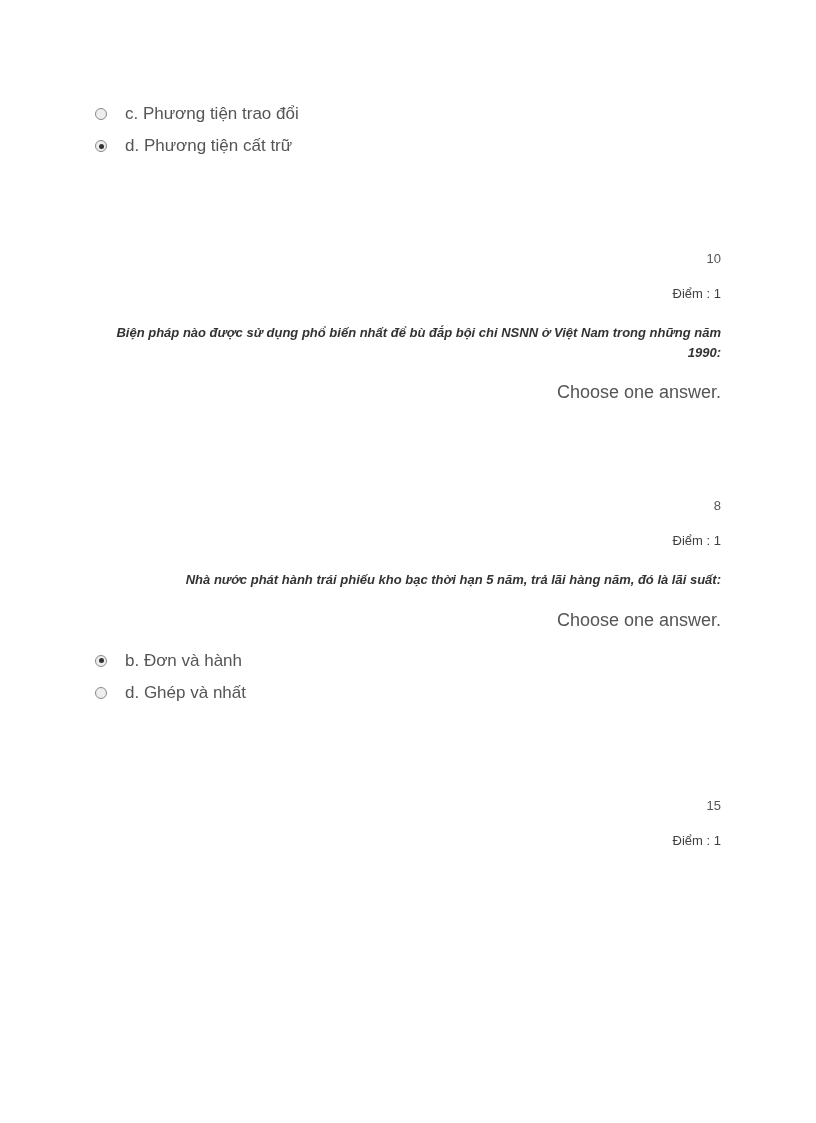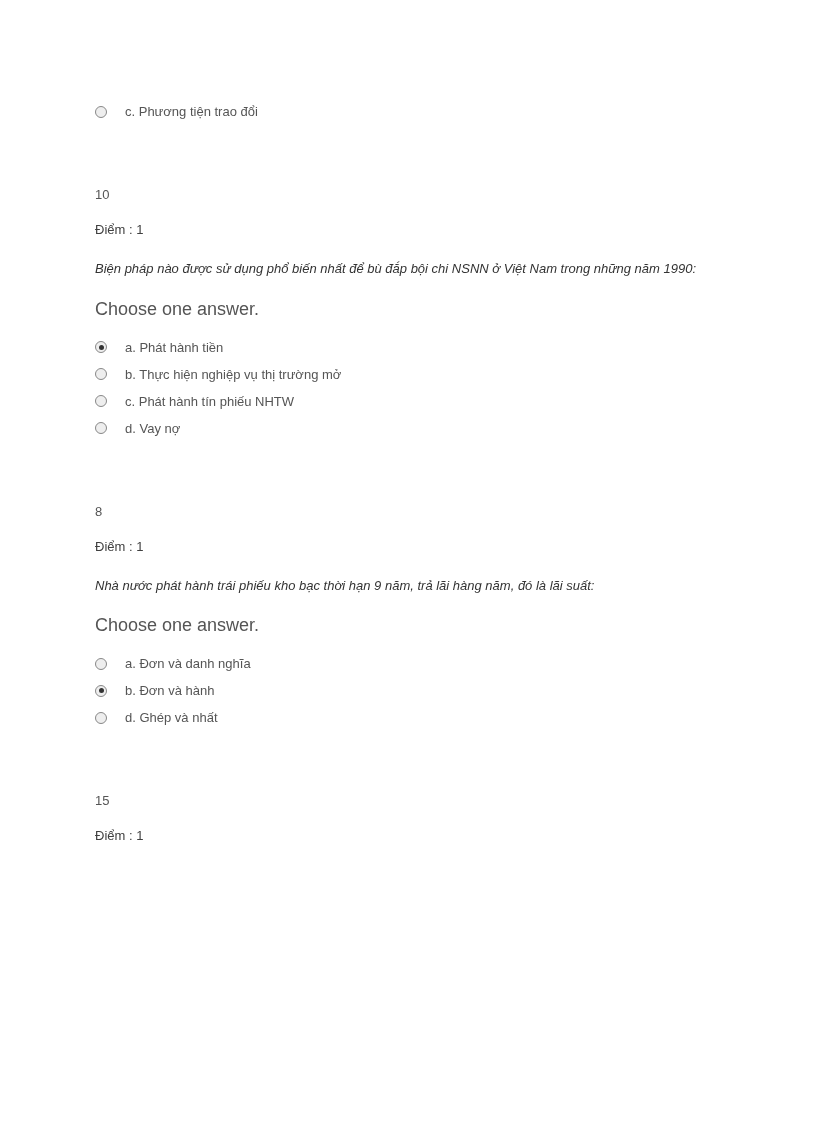--- a/index.html
+++ b/index.html
@@ -35,37 +35,38 @@
     .radio.selected::after {
       content: "";
       width: 5px;
       height: 5px;
       background: #333;
       border-radius: 50%;
       display: block;
     }
     .option-text {
       color: #555;
-      font-size: 13px;
+      font-size: 17px;
     }
     .question-block {
-      margin-top: 68px;
+      margin-top: 95px;
+      text-align: right;
     }
     .question-number {
       color: #555;
       font-size: 13px;
       margin-bottom: 20px;
     }
     .question-points {
       color: #404040;
       font-size: 13px;
       margin-bottom: 22px;
     }
     .question-text {
-      font-weight: normal;
+      font-weight: bold;
       font-style: italic;
       color: #333;
       font-size: 13px;
       line-height: 1.5;
       margin-bottom: 20px;
     }
     .choose-text {
       color: #555;
       font-size: 18px;
       margin-bottom: 20px;
@@ -75,57 +76,39 @@
     }
   </style>
 </head>
 <body>
 
 <div class="options">
   <div class="option-row">
     <div class="radio"></div>
     <span class="option-text">c. Phương tiện trao đổi</span>
   </div>
+  <div class="option-row">
+    <div class="radio selected"></div>
+    <span class="option-text">d. Phương tiện cất trữ</span>
+  </div>
 </div>
 
 <div class="question-block">
   <div class="question-number">10</div>
   <div class="question-points">Điểm : 1</div>
   <div class="question-text">Biện pháp nào được sử dụng phổ biến nhất để bù đắp bội chi NSNN ở Việt Nam trong những năm 1990:</div>
   <div class="choose-text">Choose one answer.</div>
-  <div class="options">
-    <div class="option-row">
-      <div class="radio selected"></div>
-      <span class="option-text">a. Phát hành tiền</span>
-    </div>
-    <div class="option-row">
-      <div class="radio"></div>
-      <span class="option-text">b. Thực hiện nghiệp vụ thị trường mở</span>
-    </div>
-    <div class="option-row">
-      <div class="radio"></div>
-      <span class="option-text">c. Phát hành tín phiếu NHTW</span>
-    </div>
-    <div class="option-row">
-      <div class="radio"></div>
-      <span class="option-text">d. Vay nợ</span>
-    </div>
-  </div>
 </div>
 
 <div class="question-block">
   <div class="question-number">8</div>
   <div class="question-points">Điểm : 1</div>
-  <div class="question-text">Nhà nước phát hành trái phiếu kho bạc thời hạn 9 năm, trả lãi hàng năm, đó là lãi suất:</div>
+  <div class="question-text">Nhà nước phát hành trái phiếu kho bạc thời hạn 5 năm, trả lãi hàng năm, đó là lãi suất:</div>
   <div class="choose-text">Choose one answer.</div>
   <div class="options">
-    <div class="option-row">
-      <div class="radio"></div>
-      <span class="option-text">a. Đơn và danh nghĩa</span>
-    </div>
     <div class="option-row">
       <div class="radio selected"></div>
       <span class="option-text">b. Đơn và hành</span>
     </div>
     <div class="option-row">
       <div class="radio"></div>
       <span class="option-text">d. Ghép và nhất</span>
     </div>
   </div>
 </div>

